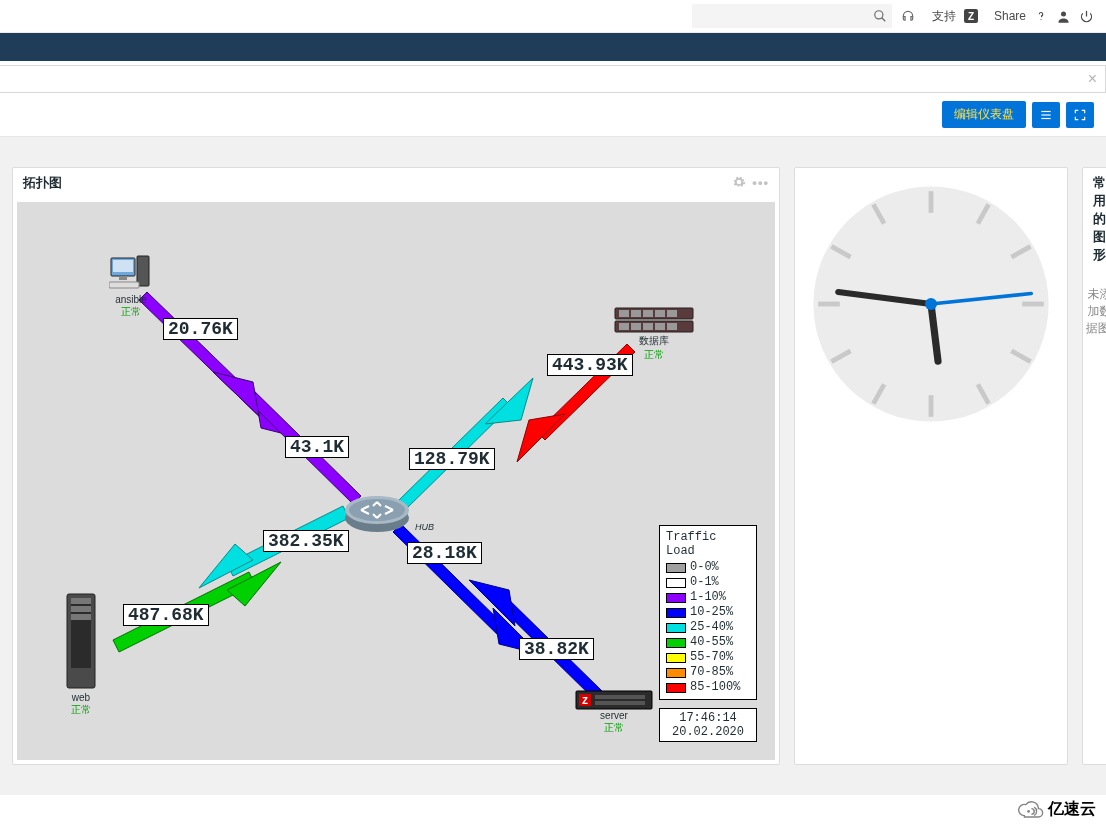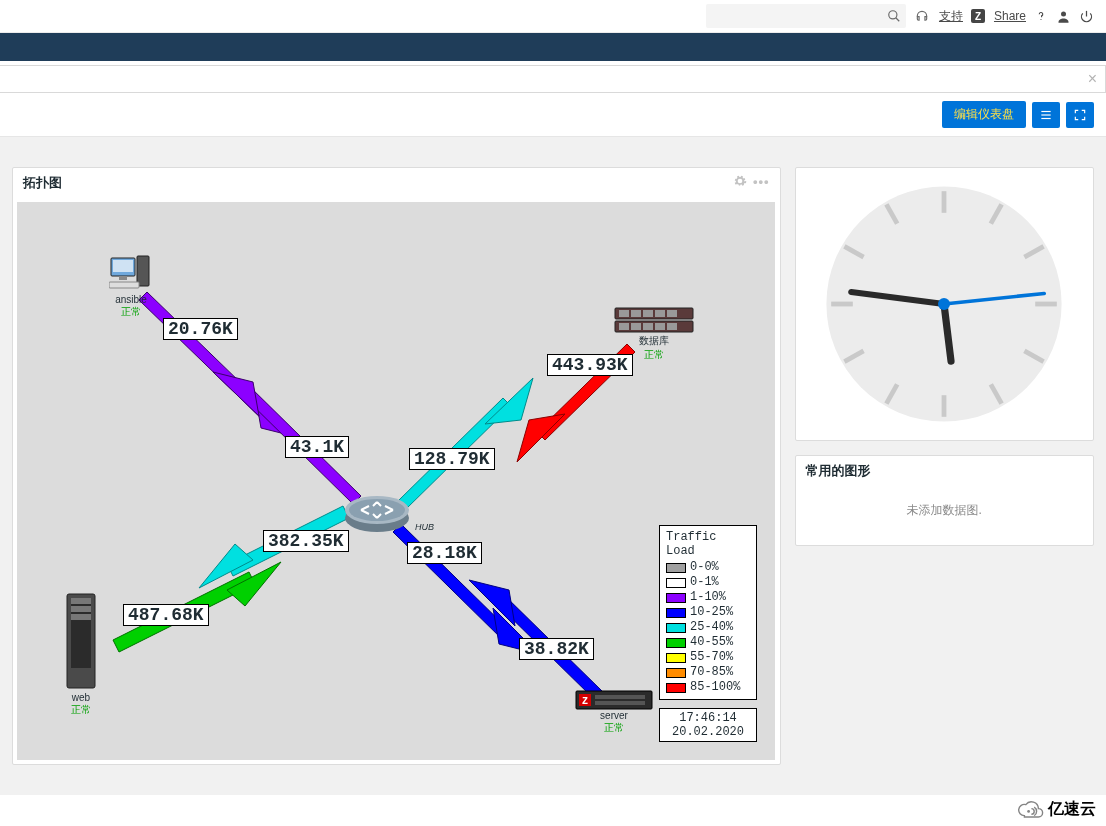--- a/index.html
+++ b/index.html
@@ -44,25 +44,24 @@
     width: 16px;
     height: 16px;
     display: inline-flex;
     align-items: center;
     justify-content: center;
     color: #6b6b6b;
   }
   .top-link {
     display: flex;
     align-items: center;
-    gap: 9px;
+    gap: 16px;
     font-size: 12px;
     color: #4a4a4a;
     cursor: pointer;
-    text-decoration: underline;
   }
   .z-badge {
     display: inline-flex;
     align-items: center;
     justify-content: center;
     width: 14px;
     height: 14px;
     background: #444;
     color: #fff;
     font-size: 10px;
@@ -124,30 +123,30 @@
   }
 
   
   .dashboard {
     background: #f1f1f1;
     padding: 30px 12px 30px 12px;
     display: flex;
     gap: 14px;
   }
   .col-left { width: 770px; }
-  .col-right { width: 300px; display: flex; flex-direction: column; gap: 14px; }
+  .col-right { width: 300px; display: flex; flex-direction: row; gap: 14px; }
 
   .widget {
     background: #fff;
     border: 1px solid #dcdcdc;
     border-radius: 2px;
   }
   .widget-head {
     display: flex;
-    align-items: flex-start;
+    align-items: center;
     justify-content: space-between;
     padding: 6px 10px;
     font-size: 13px;
     font-weight: bold;
   }
   .widget-head .tools {
     display: flex;
     gap: 6px;
     color: #c3c3c3;
   }

